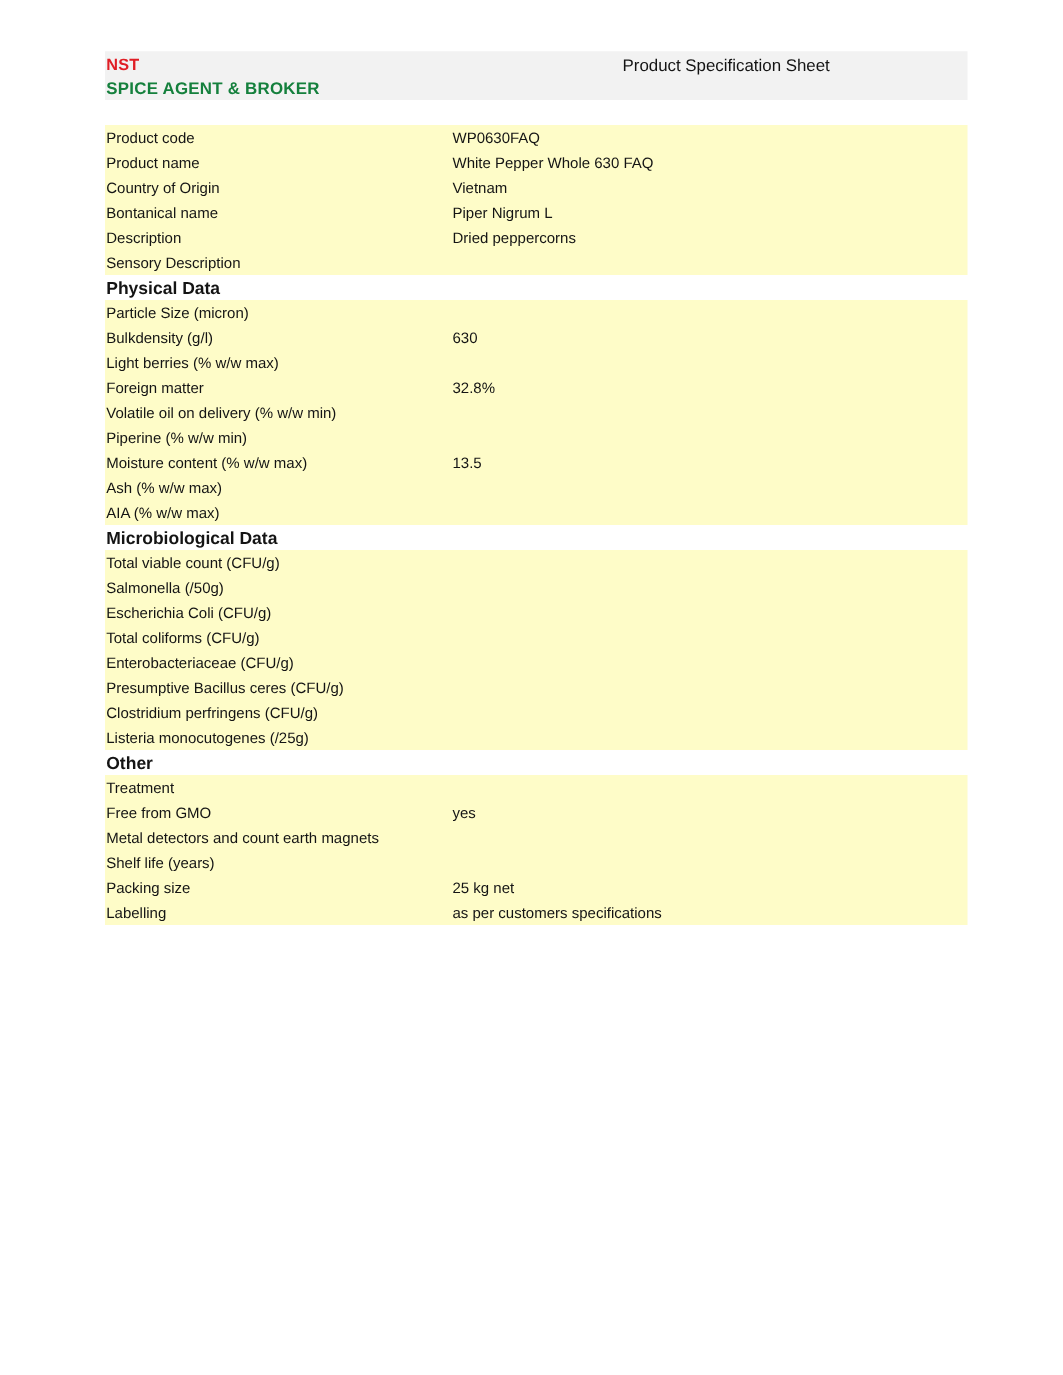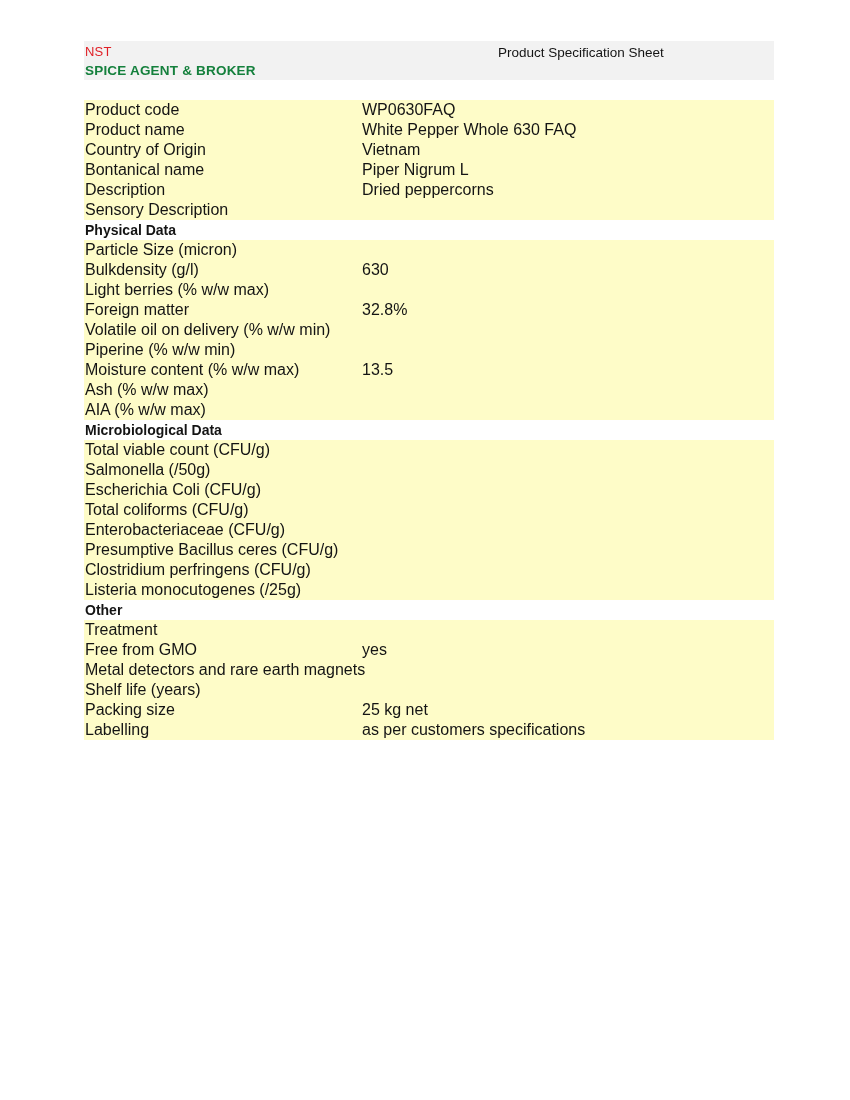--- a/index.html
+++ b/index.html
@@ -23,21 +23,21 @@
     top: 41px;
     width: 690px;
     height: 39px;
     background: var(--bar-bg, #f2f2f2);
   }
   .brand {
     position: absolute;
     left: 1px;
     top: 3px;
     font-size: 13px;
-    font-weight: 400;
+    font-weight: 700;
     color: var(--brand-red, #e01e25);
     letter-spacing: 0.2px;
     white-space: nowrap;
   }
   .subbrand {
     position: absolute;
     left: 1px;
     top: 22px;
     font-size: 13.5px;
     font-weight: 700;
@@ -70,21 +70,21 @@
     padding-left: 1px;
     white-space: nowrap;
   }
   .row-block {
     background: var(--row-bg, #fefcc8);
   }
   .spec-row {
     position: relative;
     height: 20px;
     line-height: 20px;
-    font-size: 16px;
+    font-size: 12px;
     color: #141414;
     white-space: nowrap;
   }
   .spec-row .label {
     position: absolute;
     left: 1px;
     top: 0;
   }
   .spec-row .value {
     position: absolute;
@@ -210,21 +210,21 @@
       <div class="row-block">
         <div class="spec-row">
           <span class="label">Treatment</span>
           <span class="value"></span>
         </div>
         <div class="spec-row">
           <span class="label">Free from GMO</span>
           <span class="value">yes</span>
         </div>
         <div class="spec-row">
-          <span class="label">Metal detectors and rare earth magnets</span>
+          <span class="label">Metal detectors and count earth magnets</span>
           <span class="value"></span>
         </div>
         <div class="spec-row">
           <span class="label">Shelf life (years)</span>
           <span class="value"></span>
         </div>
         <div class="spec-row">
           <span class="label">Packing size</span>
           <span class="value">25 kg net</span>
         </div>

